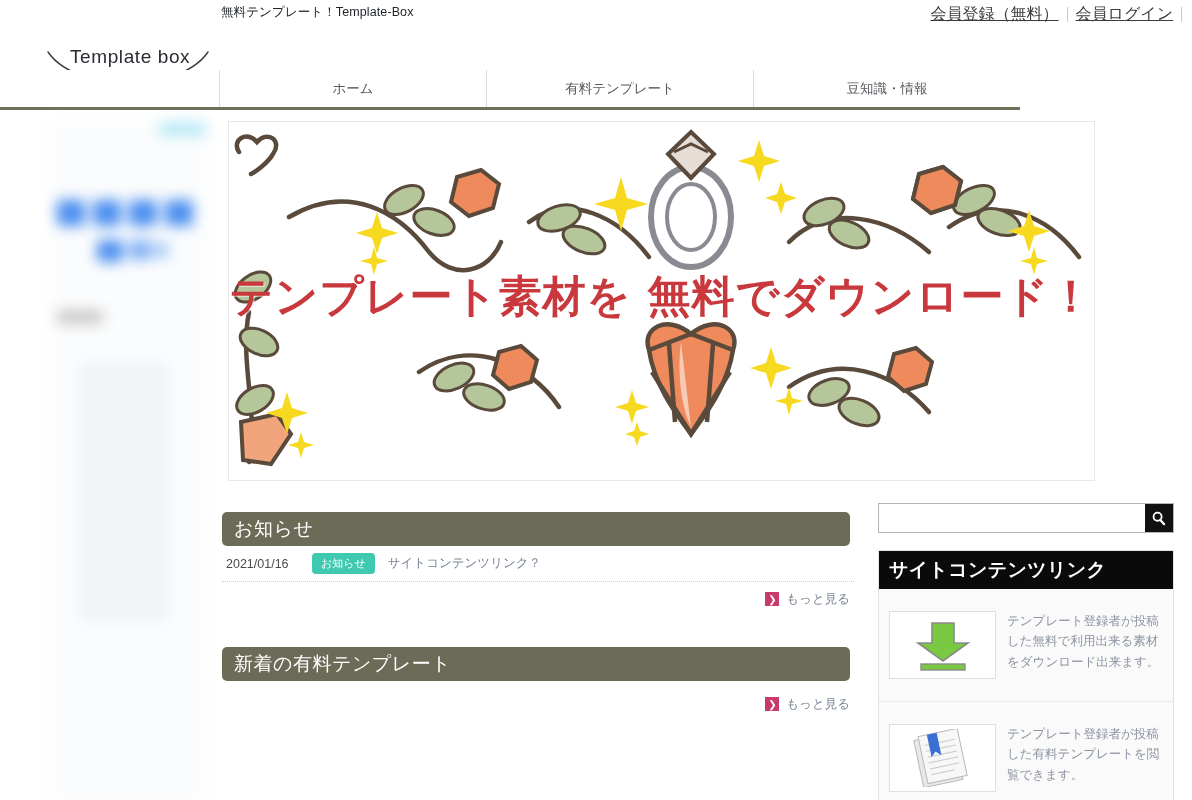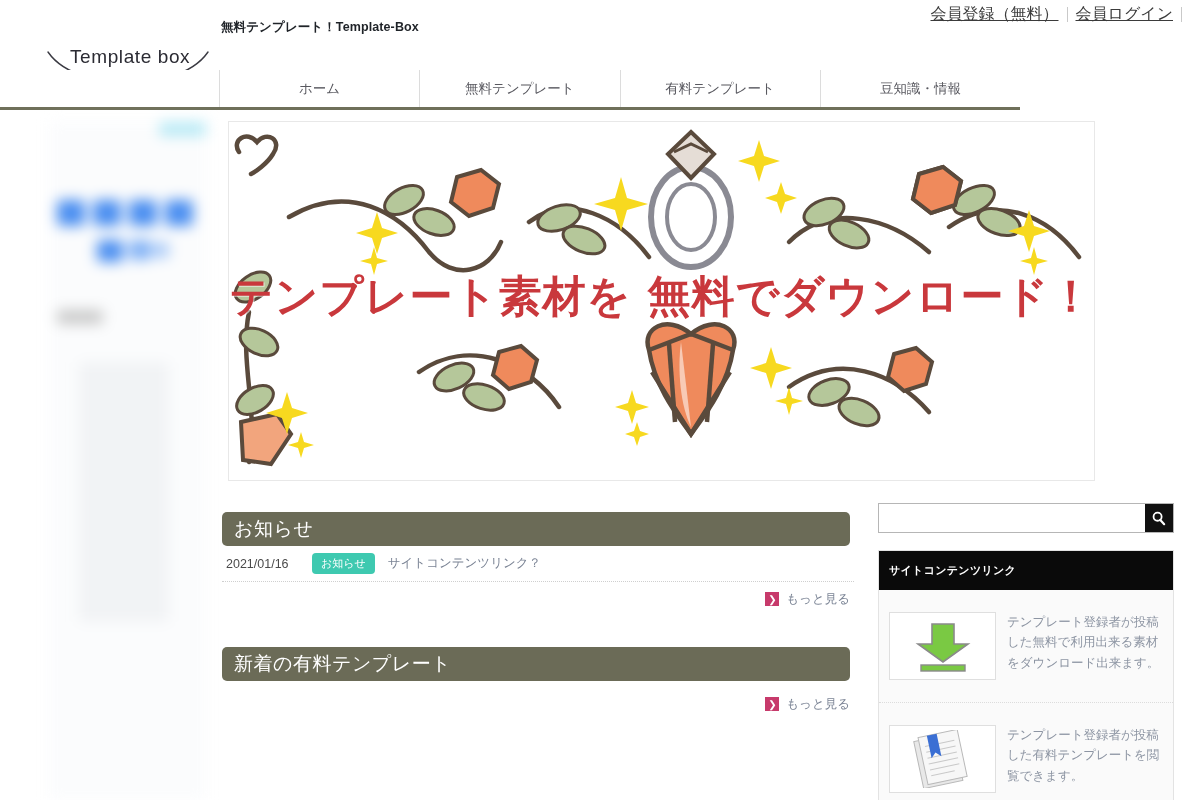--- a/index.html
+++ b/index.html
@@ -13,22 +13,22 @@
 
   .page { position: relative; width: 1192px; height: 800px; background:#fff; }
 
   
   .topbar {
     position: relative;
     height: 70px;
     background: #ffffff;
   }
   .site-title {
-    position: absolute; left: 221px; top: 19px;
-    font-size: 12.5px; font-weight: bold; color: #1f2328;
+    position: absolute; left: 221px; top: 4px;
+    font-size: 12.5px; font-weight: normal; color: #1f2328;
     letter-spacing: .1px; white-space: nowrap;
   }
   .site-sub {
     position: absolute; left: 221px; top: 22px;
     font-size: 15px; color: #8a94a6; white-space: nowrap;
     letter-spacing: .3px;
   }
   .member-links {
     position: absolute; right: 10px; top: 4px;
     display: flex; align-items: center; font-size: 16px; color:#333;
@@ -187,22 +187,22 @@
   }
 
   .side-panel {
     width: 296px;
     margin-top: 17px;
     border: 1px solid #e3e3e3;
     background: #fafafa;
   }
   .side-panel-head {
     background: #0a0a0a; color:#fff;
-    font-size: 11px; font-weight: bold;
-    padding: 12px 10px;
+    font-size: 19px; font-weight: bold;
+    padding: 6px 10px;
     letter-spacing: .3px;
   }
   .side-item {
     display: flex; gap: 11px;
     padding: 22px 10px;
     border-bottom: 1px dotted #dcdcdc;
     cursor: pointer;
   }
   .side-thumb {
     width: 107px; height: 68px; flex: 0 0 107px;
@@ -270,21 +270,20 @@
           <line x1="143.5" y1="12" x2="152.5" y2="18"></line>
           <line x1="152.5" y1="12" x2="143.5" y2="18"></line>
         </g>
       </svg>
     </div>
   </div>
 
   <div class="nav">
     <div class="nav-spacer"></div>
     <div class="nav-item">ホーム</div>
-    <div class="nav-item">無料テンプレート</div>
     <div class="nav-item">有料テンプレート</div>
     <div class="nav-item">豆知識・情報</div>
   </div>
 
   <div class="body-wrap">
 
     <div class="left-col">
       <div class="blur-chip" style="left:110px;top:0px;width:48px;height:14px;background:#b6e9f5;"></div>
       <div class="blur-chip" style="left:8px;top:78px;width:28px;height:26px;background:#4a8ef0;"></div>
       <div class="blur-chip" style="left:44px;top:78px;width:28px;height:26px;background:#4a8ef0;"></div>

